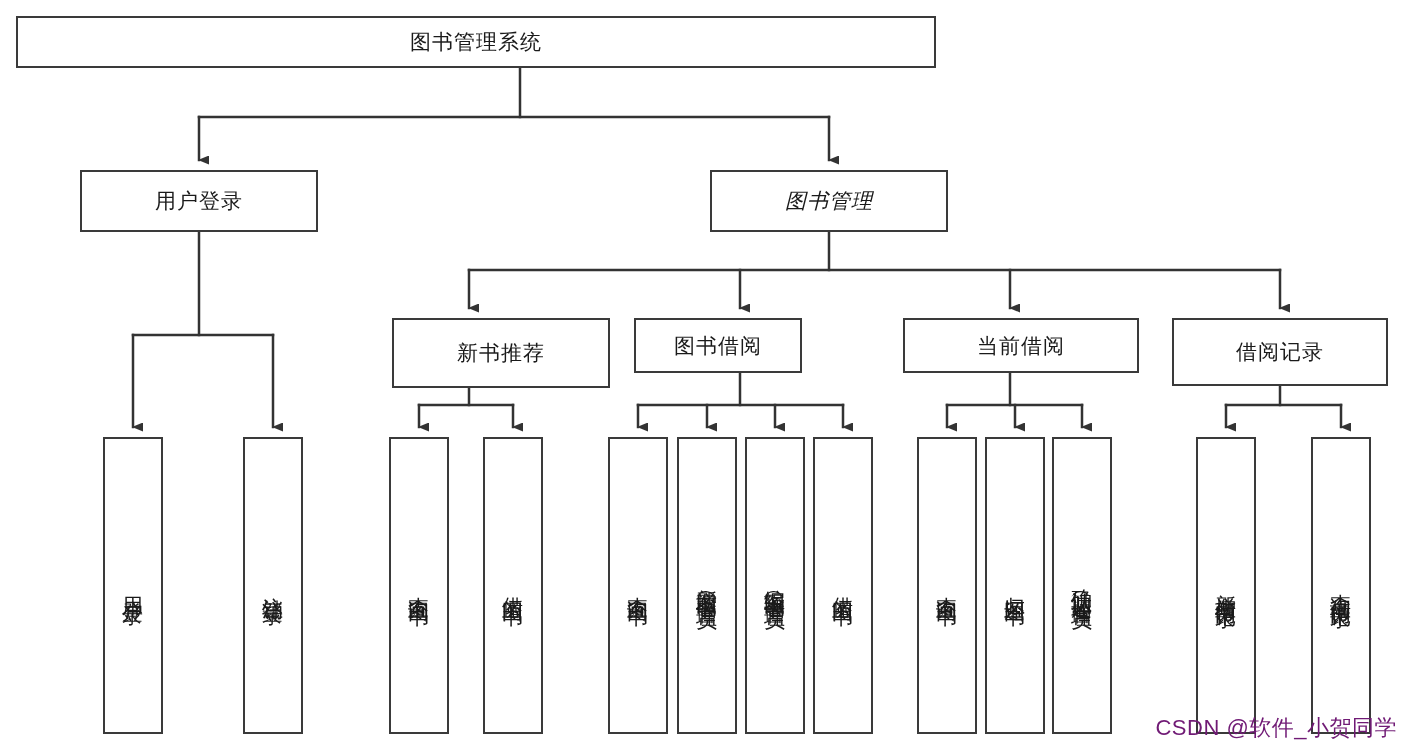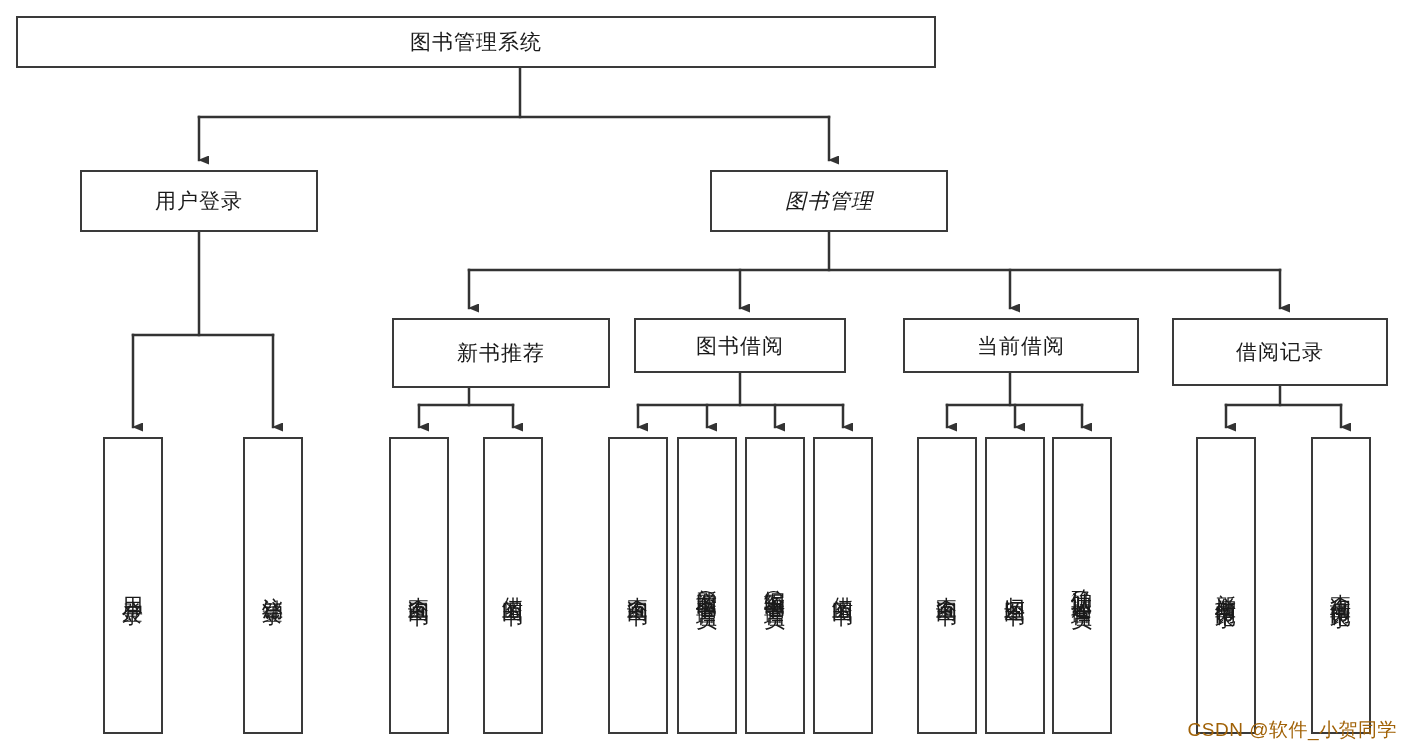--- a/index.html
+++ b/index.html
@@ -62,22 +62,22 @@
     text-orientation: upright;
     letter-spacing: 3px;
     line-height: 1;
     white-space: nowrap;
     text-align: center;
   }
   .watermark {
     position: absolute;
     right: 8px;
     bottom: 4px;
-    font-size: 19px;
-    color: #a16207;
+    font-size: 22px;
+    color: #701a75;
     letter-spacing: 0.5px;
     z-index: 5;
     white-space: nowrap;
   }
 </style>
 </head>
 <body>
 
 <div id="diagram-root">
 
@@ -143,21 +143,21 @@
   <div class="node-box" style="left:80px; top:170px; width:238px; height:62px;">
     <span class="node-label-h">用户登录</span>
   </div>
   <div class="node-box" style="left:710px; top:170px; width:238px; height:62px;font-style:italic;">
     <span class="node-label-h">图书管理</span>
   </div>
 
   <div class="node-box" style="left:360px; top:318px; width:218px; height:70px;margin-left:32px;">
     <span class="node-label-h">新书推荐</span>
   </div>
-  <div class="node-box" style="left:634px; top:318px; width:212px; height:55px;">
+  <div class="node-box" style="left:634px; top:318px; width:168px; height:55px;">
     <span class="node-label-h">图书借阅</span>
   </div>
   <div class="node-box" style="left:903px; top:318px; width:236px; height:55px;">
     <span class="node-label-h">当前借阅</span>
   </div>
   <div class="node-box" style="left:1172px; top:318px; width:216px; height:68px;">
     <span class="node-label-h">借阅记录</span>
   </div>
 
   <div class="node-box-vert" style="left:103px; top:437px; width:60px; height:297px;">

